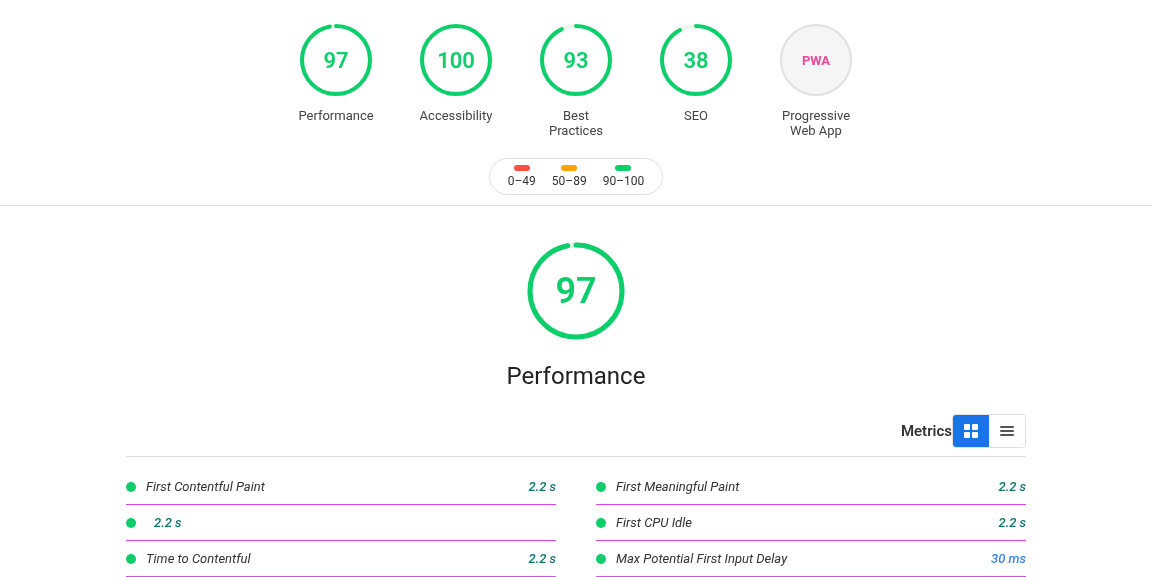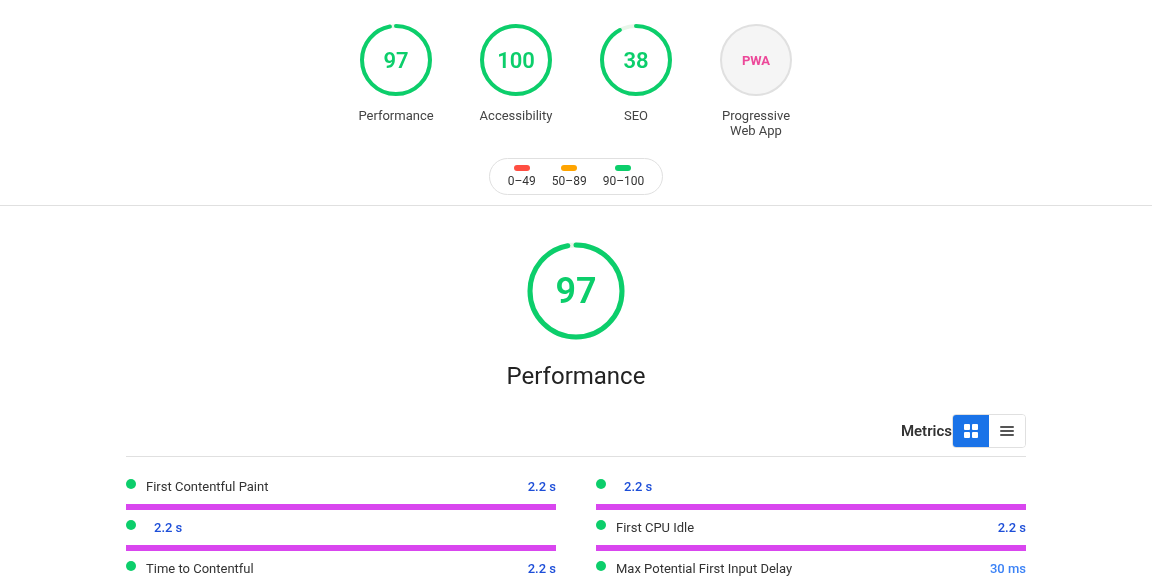--- a/index.html
+++ b/index.html
@@ -175,42 +175,44 @@
     }
 
     .metrics-grid {
       display: grid;
       grid-template-columns: 1fr 1fr;
       gap: 0;
     }
 
     .metric-row {
       display: flex;
+      align-items: center;
       padding: 10px 0;
-      border-bottom: 6px solid #d946ef;
+      border-bottom: 1px solid #d946ef;
+      font-style: italic;
     }
 
     .metric-dot {
       width: 10px;
       height: 10px;
       border-radius: 50%;
       background: #0cce6b;
       margin-right: 10px;
       flex-shrink: 0;
     }
 
     .metric-name {
       font-size: 13px;
       color: #333;
       flex: 1;
     }
 
     .metric-value {
       font-size: 13px;
-      color: #1d4ed8;
+      color: #0f766e;
       font-weight: 500;
       margin-left: 8px;
     }
 
     .metric-value.orange {
       color: #3b82f6;
     }
 
     .metric-col {
       padding-right: 20px;
@@ -243,20 +245,30 @@
       <div class="score-circle">
         <svg width="80" height="80" viewBox="0 0 80 80">
           <circle cx="40" cy="40" r="34" fill="none" stroke="#e8f5e9" stroke-width="4"></circle>
           <circle cx="40" cy="40" r="34" fill="none" stroke="#0cce6b" stroke-width="4" stroke-dasharray="213.6" stroke-dashoffset="0" stroke-linecap="round"></circle>
         </svg>
         <span class="score-number">100</span>
       </div>
       <span class="score-label">Accessibility</span>
     </div>
 
+    <div class="score-item">
+      <div class="score-circle">
+        <svg width="80" height="80" viewBox="0 0 80 80">
+          <circle cx="40" cy="40" r="34" fill="none" stroke="#e8f5e9" stroke-width="4"></circle>
+          <circle cx="40" cy="40" r="34" fill="none" stroke="#0cce6b" stroke-width="4" stroke-dasharray="213.6" stroke-dashoffset="14.95" stroke-linecap="round"></circle>
+        </svg>
+        <span class="score-number">93</span>
+      </div>
+      <span class="score-label">Best<br>Practices</span>
+    </div>
 
     <div class="score-item">
       <div class="score-circle">
         <svg width="80" height="80" viewBox="0 0 80 80">
           <circle cx="40" cy="40" r="34" fill="none" stroke="#e8f5e9" stroke-width="4"></circle>
           <circle cx="40" cy="40" r="34" fill="none" stroke="#0cce6b" stroke-width="4" stroke-dasharray="213.6" stroke-dashoffset="17.09" stroke-linecap="round"></circle>
         </svg>
         <span class="score-number">38</span>
       </div>
       <span class="score-label">SEO</span>
@@ -337,20 +349,21 @@
         <div class="metric-row">
           <div class="metric-dot" style="background:#0cce6b;"></div>
           <span class="metric-name">Time to Contentful</span>
           <span class="metric-value">2.2 s</span>
         </div>
       </div>
 
       <div class="metric-col">
         <div class="metric-row">
           <div class="metric-dot" style="background:#0cce6b;"></div>
+          <span class="metric-name">First Meaningful Paint</span>
           <span class="metric-value">2.2 s</span>
         </div>
         <div class="metric-row">
           <div class="metric-dot" style="background:#0cce6b;"></div>
           <span class="metric-name">First CPU Idle</span>
           <span class="metric-value">2.2 s</span>
         </div>
         <div class="metric-row">
           <div class="metric-dot" style="background:#0cce6b;"></div>
           <span class="metric-name">Max Potential First Input Delay</span>

